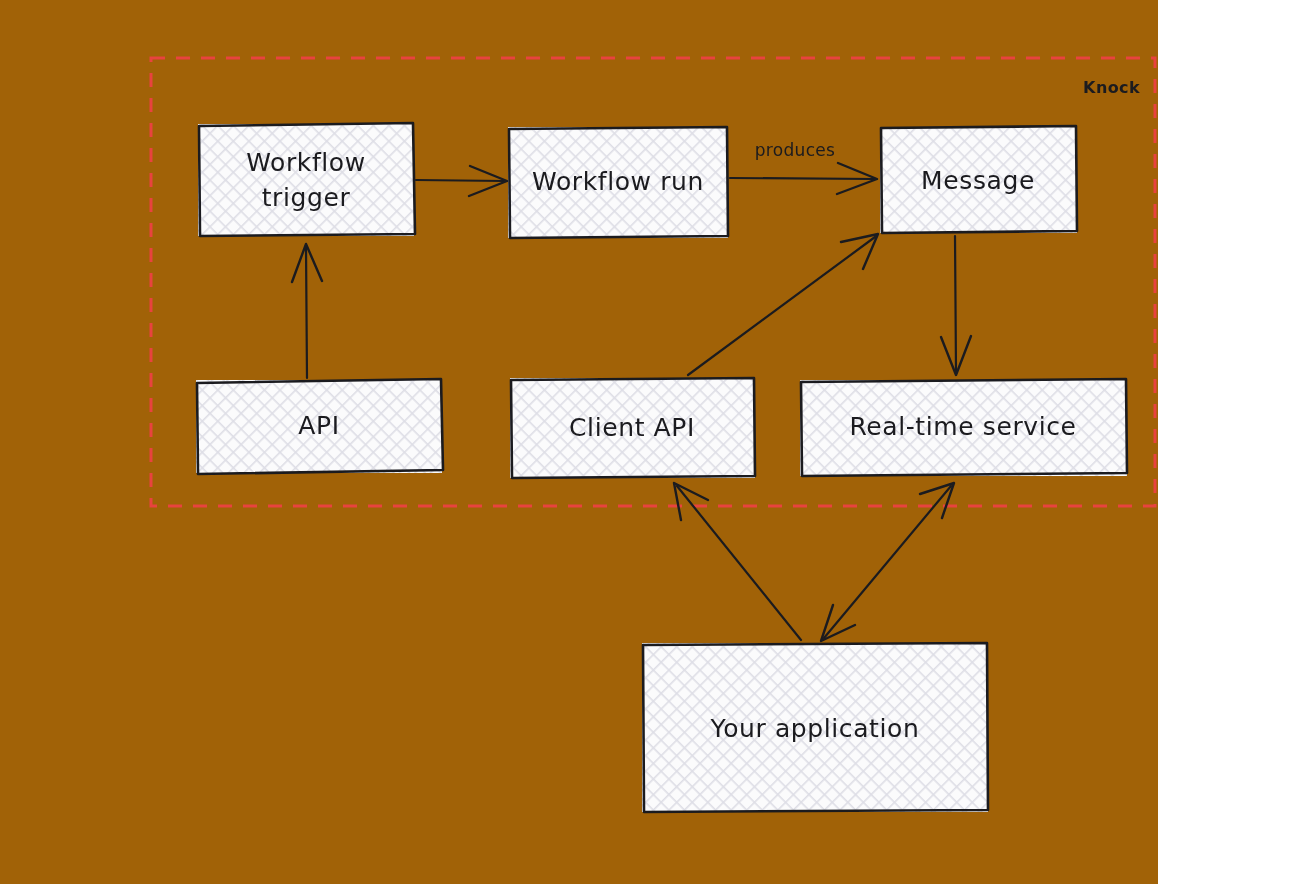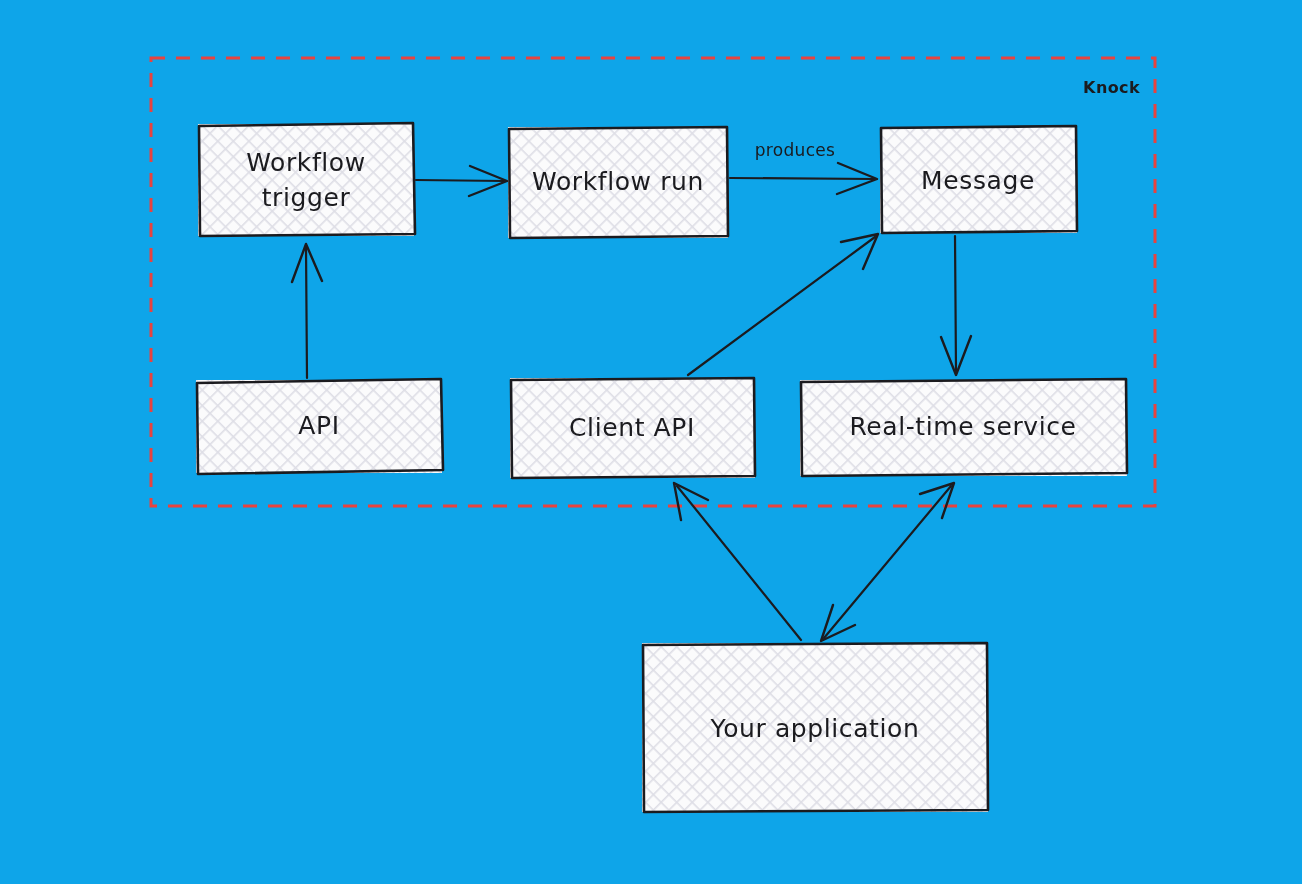--- a/index.html
+++ b/index.html
@@ -9,23 +9,23 @@
     background: #ffffff;
   }
   body {
     width: 1302px;
     height: 884px;
     overflow: hidden;
     font-family: "DejaVu Sans", sans-serif;
   }
   #diagram-root {
     position: relative;
-    width: 1302px;
+    width: 1158px;
     height: 884px;
-    background: #0ea5e9;
+    background: #a16207;
   }
   svg#diagram-canvas {
     position: absolute;
     top: 0;
     left: 0;
     width: 1302px;
     height: 884px;
     display: block;
   }
   .node-label {

